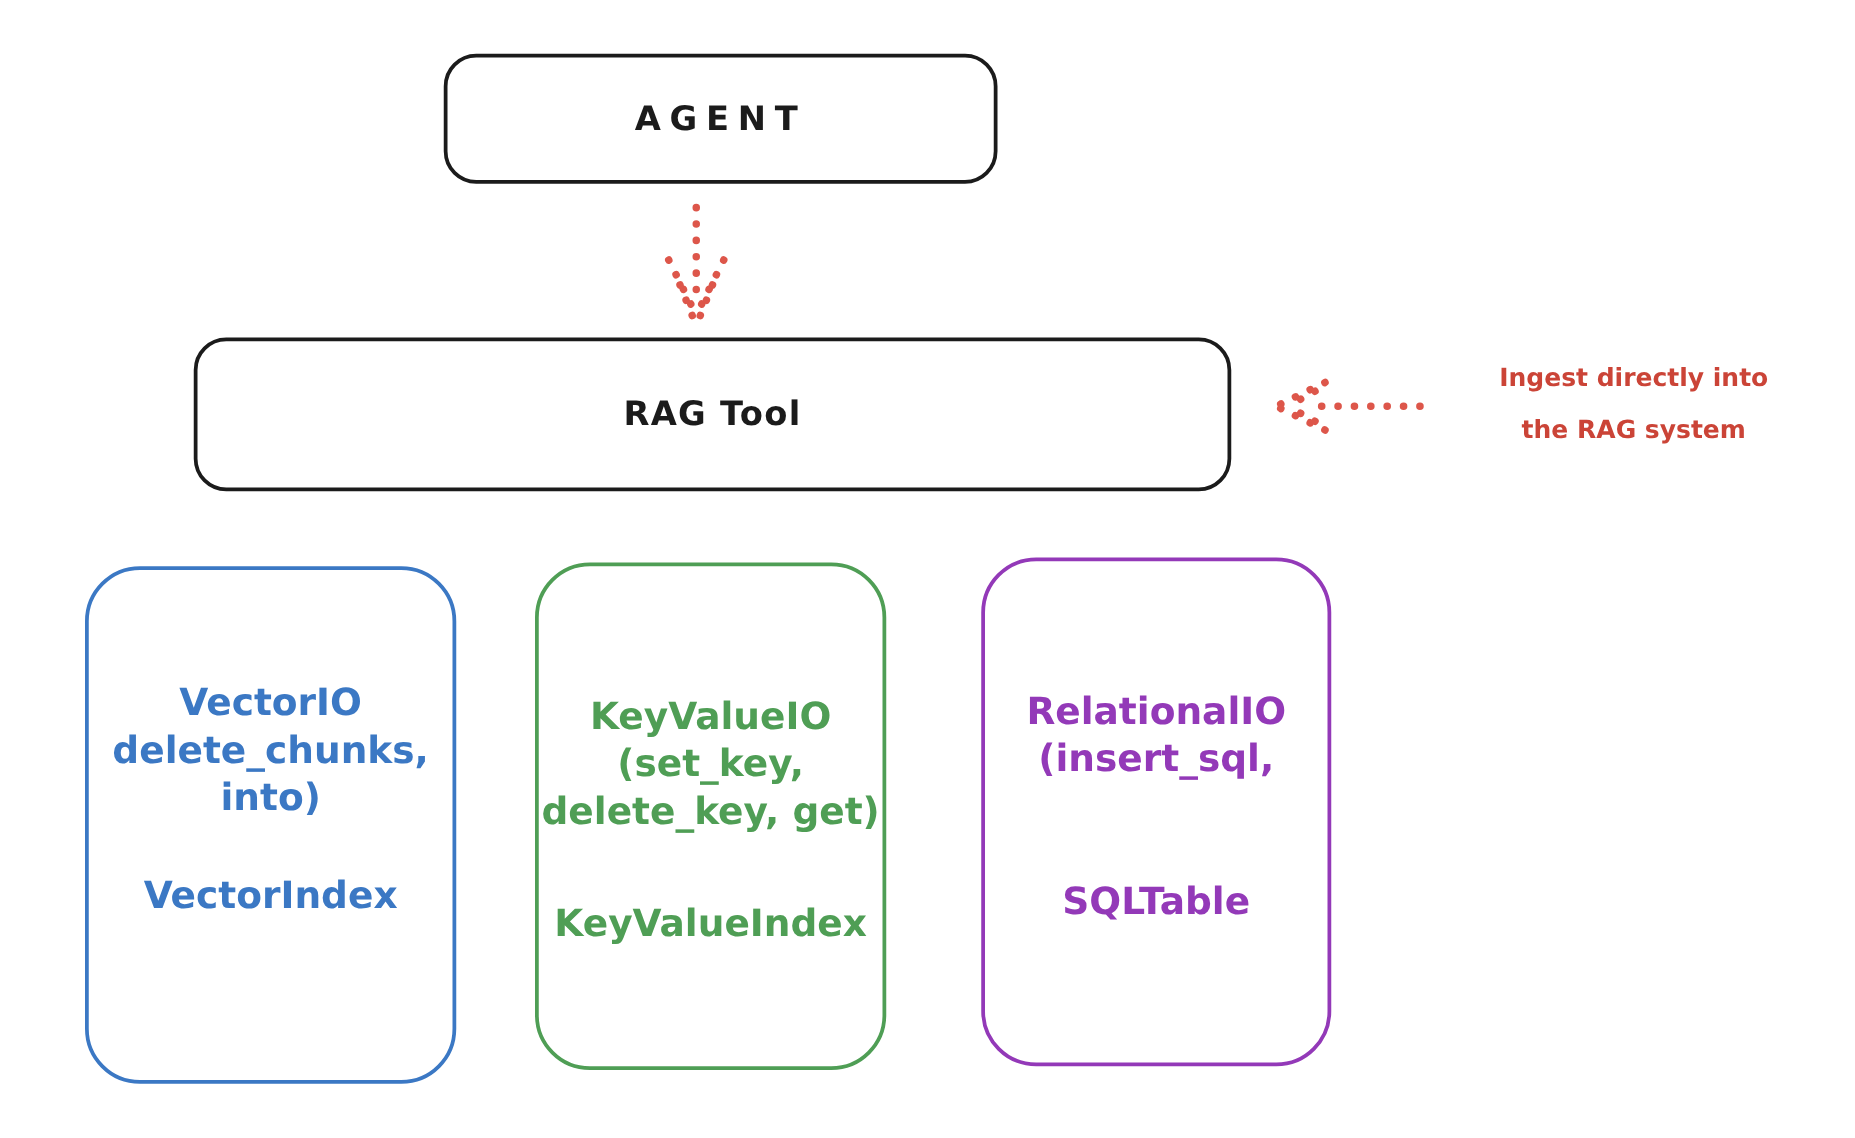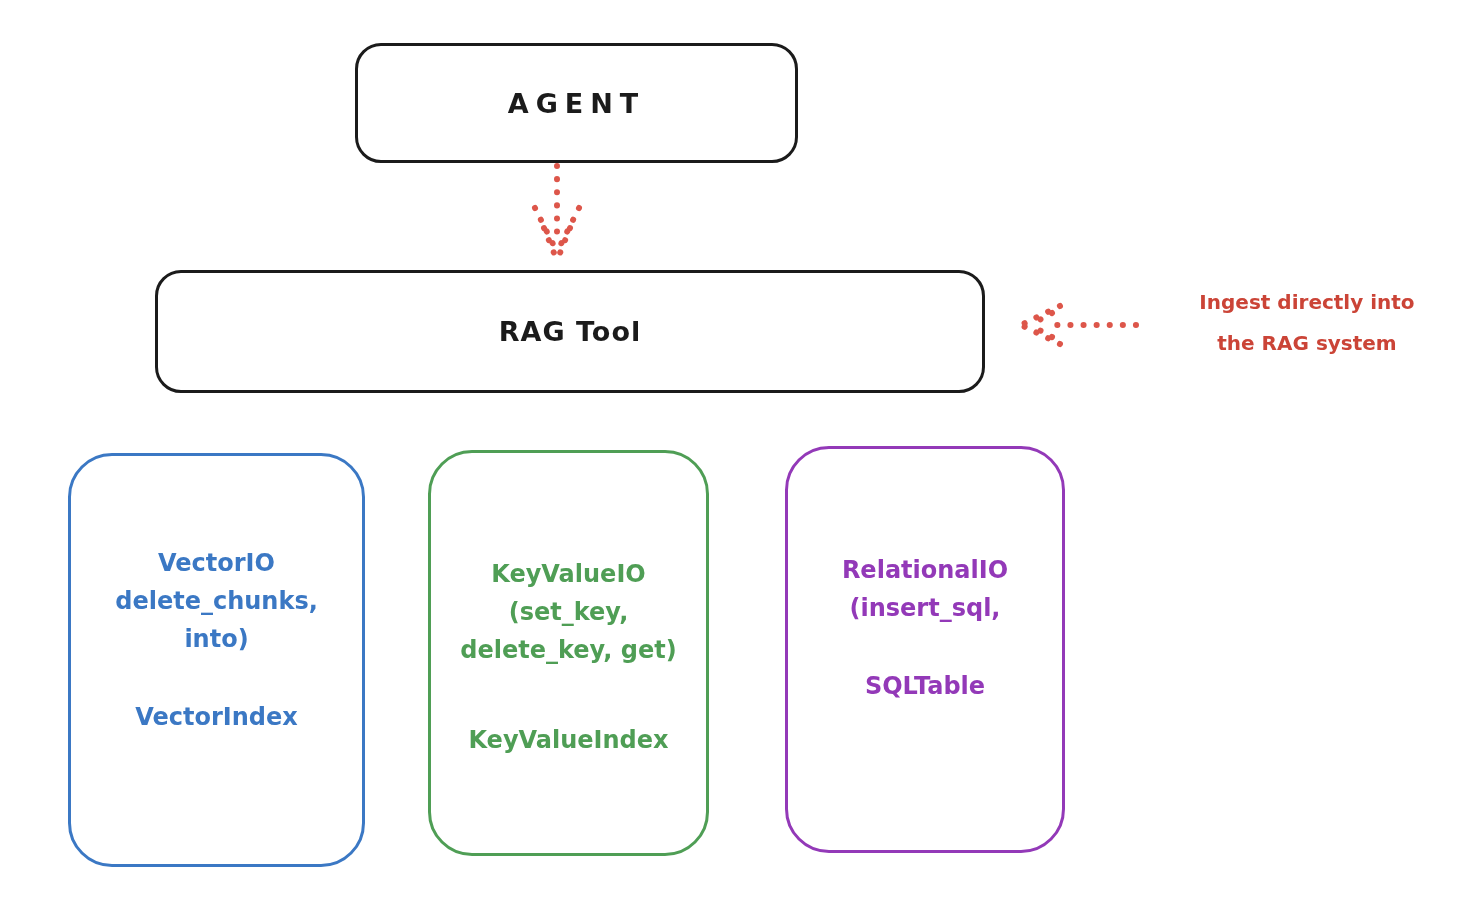--- a/index.html
+++ b/index.html
@@ -25,38 +25,38 @@
   }
   .black-box {
     border: 3.5px solid #1b1b1b;
     border-radius: 26px;
     color: #1b1b1b;
     font-size: 27px;
     font-weight: bold;
   }
   #agent-box {
     left: 355px; top: 43px;
-    width: 443px; height: 120px;
+    width: 443px; height: 104px;
     letter-spacing: 7px;
   }
   #rag-box {
     left: 155px; top: 270px;
     width: 830px; height: 123px;
     letter-spacing: 1px;
   }
   .card {
     position: absolute;
     background: #ffffff;
     box-sizing: border-box;
     border-radius: 44px;
     display: flex;
     flex-direction: column;
     align-items: center;
     text-align: center;
-    font-size: 24px;
+    font-size: 30px;
     font-weight: bold;
     line-height: 38px;
   }
   .card .index-label { margin-top: 40px; }
   #card-vector {
     left: 68px; top: 453px;
     width: 297px; height: 414px;
     border: 3.5px solid #3b78c4;
     color: #3b78c4;
     padding-top: 88px;
@@ -68,20 +68,21 @@
     color: #4f9e55;
     padding-top: 102px;
     gap: 12px;
   }
   #card-relational {
     left: 785px; top: 446px;
     width: 280px; height: 407px;
     border: 3.5px solid #9339b8;
     color: #9339b8;
     padding-top: 102px;
+    gap: 36px;
   }
   .arrow-svg {
     position: absolute;
     overflow: visible;
   }
   #arrow-down { left: 527px; top: 160px; }
   #arrow-left { left: 1010px; top: 298px; }
   #annotation {
     position: absolute;
     left: 1130px; top: 282px;

